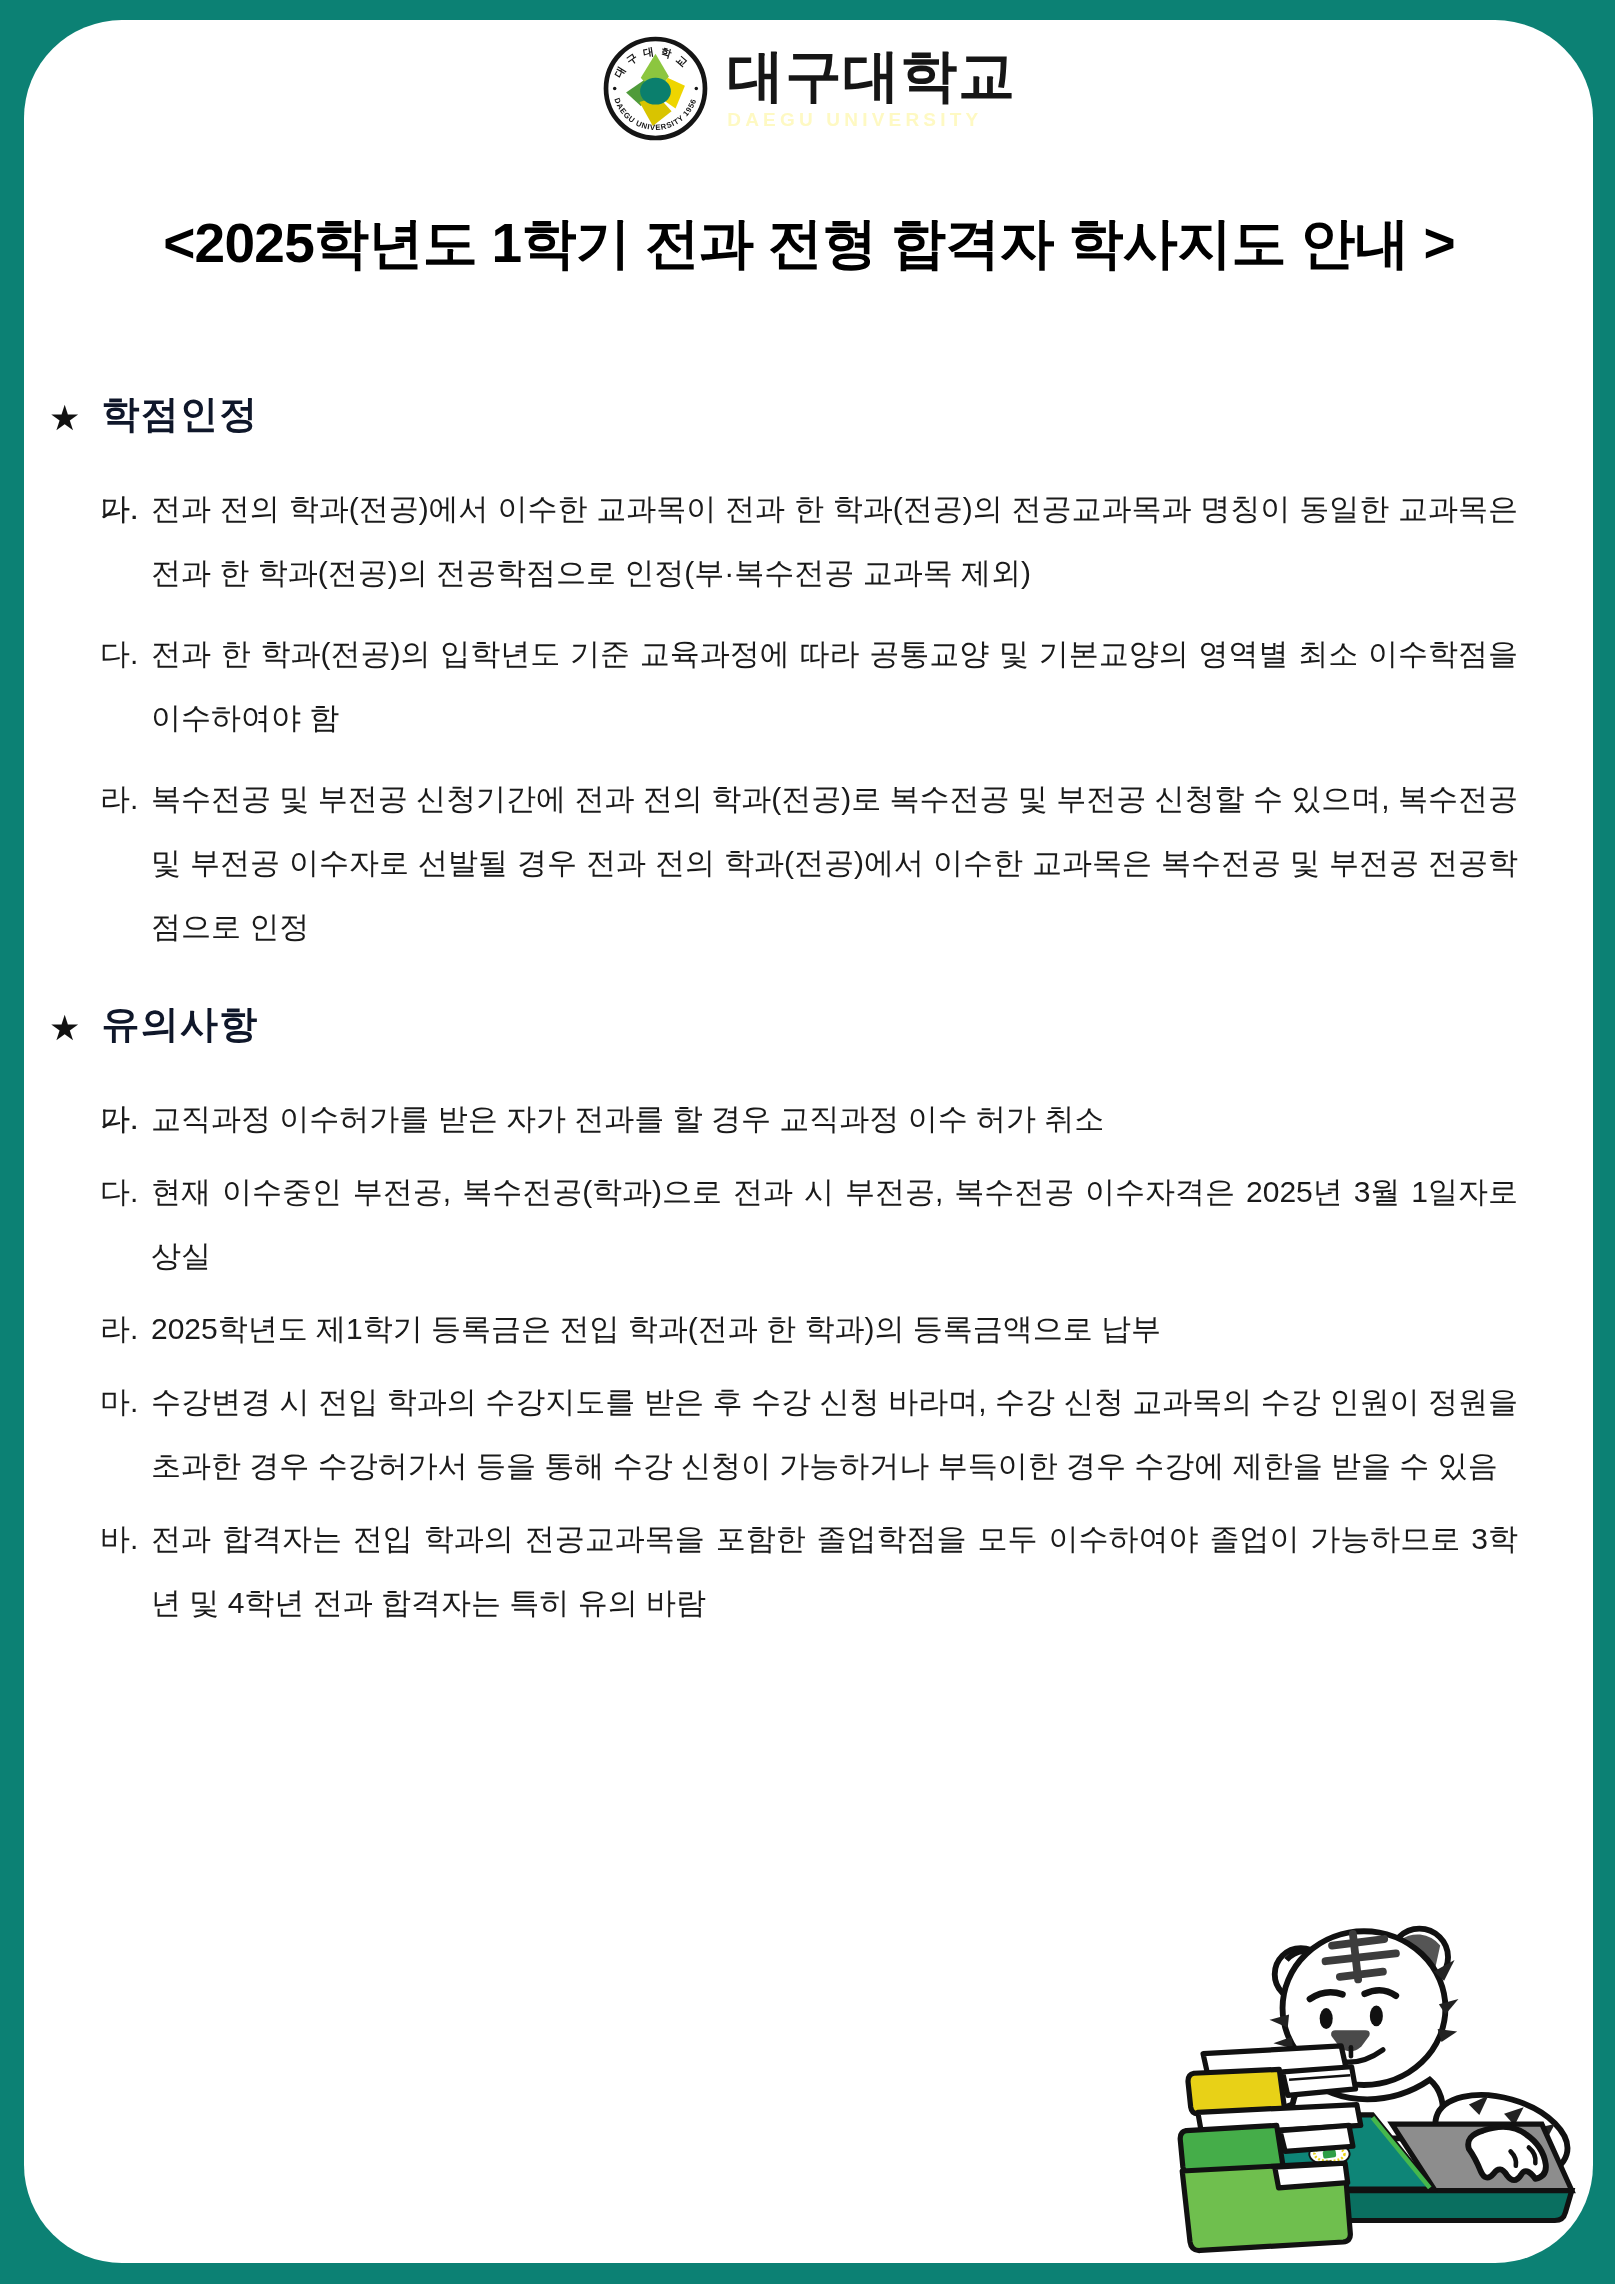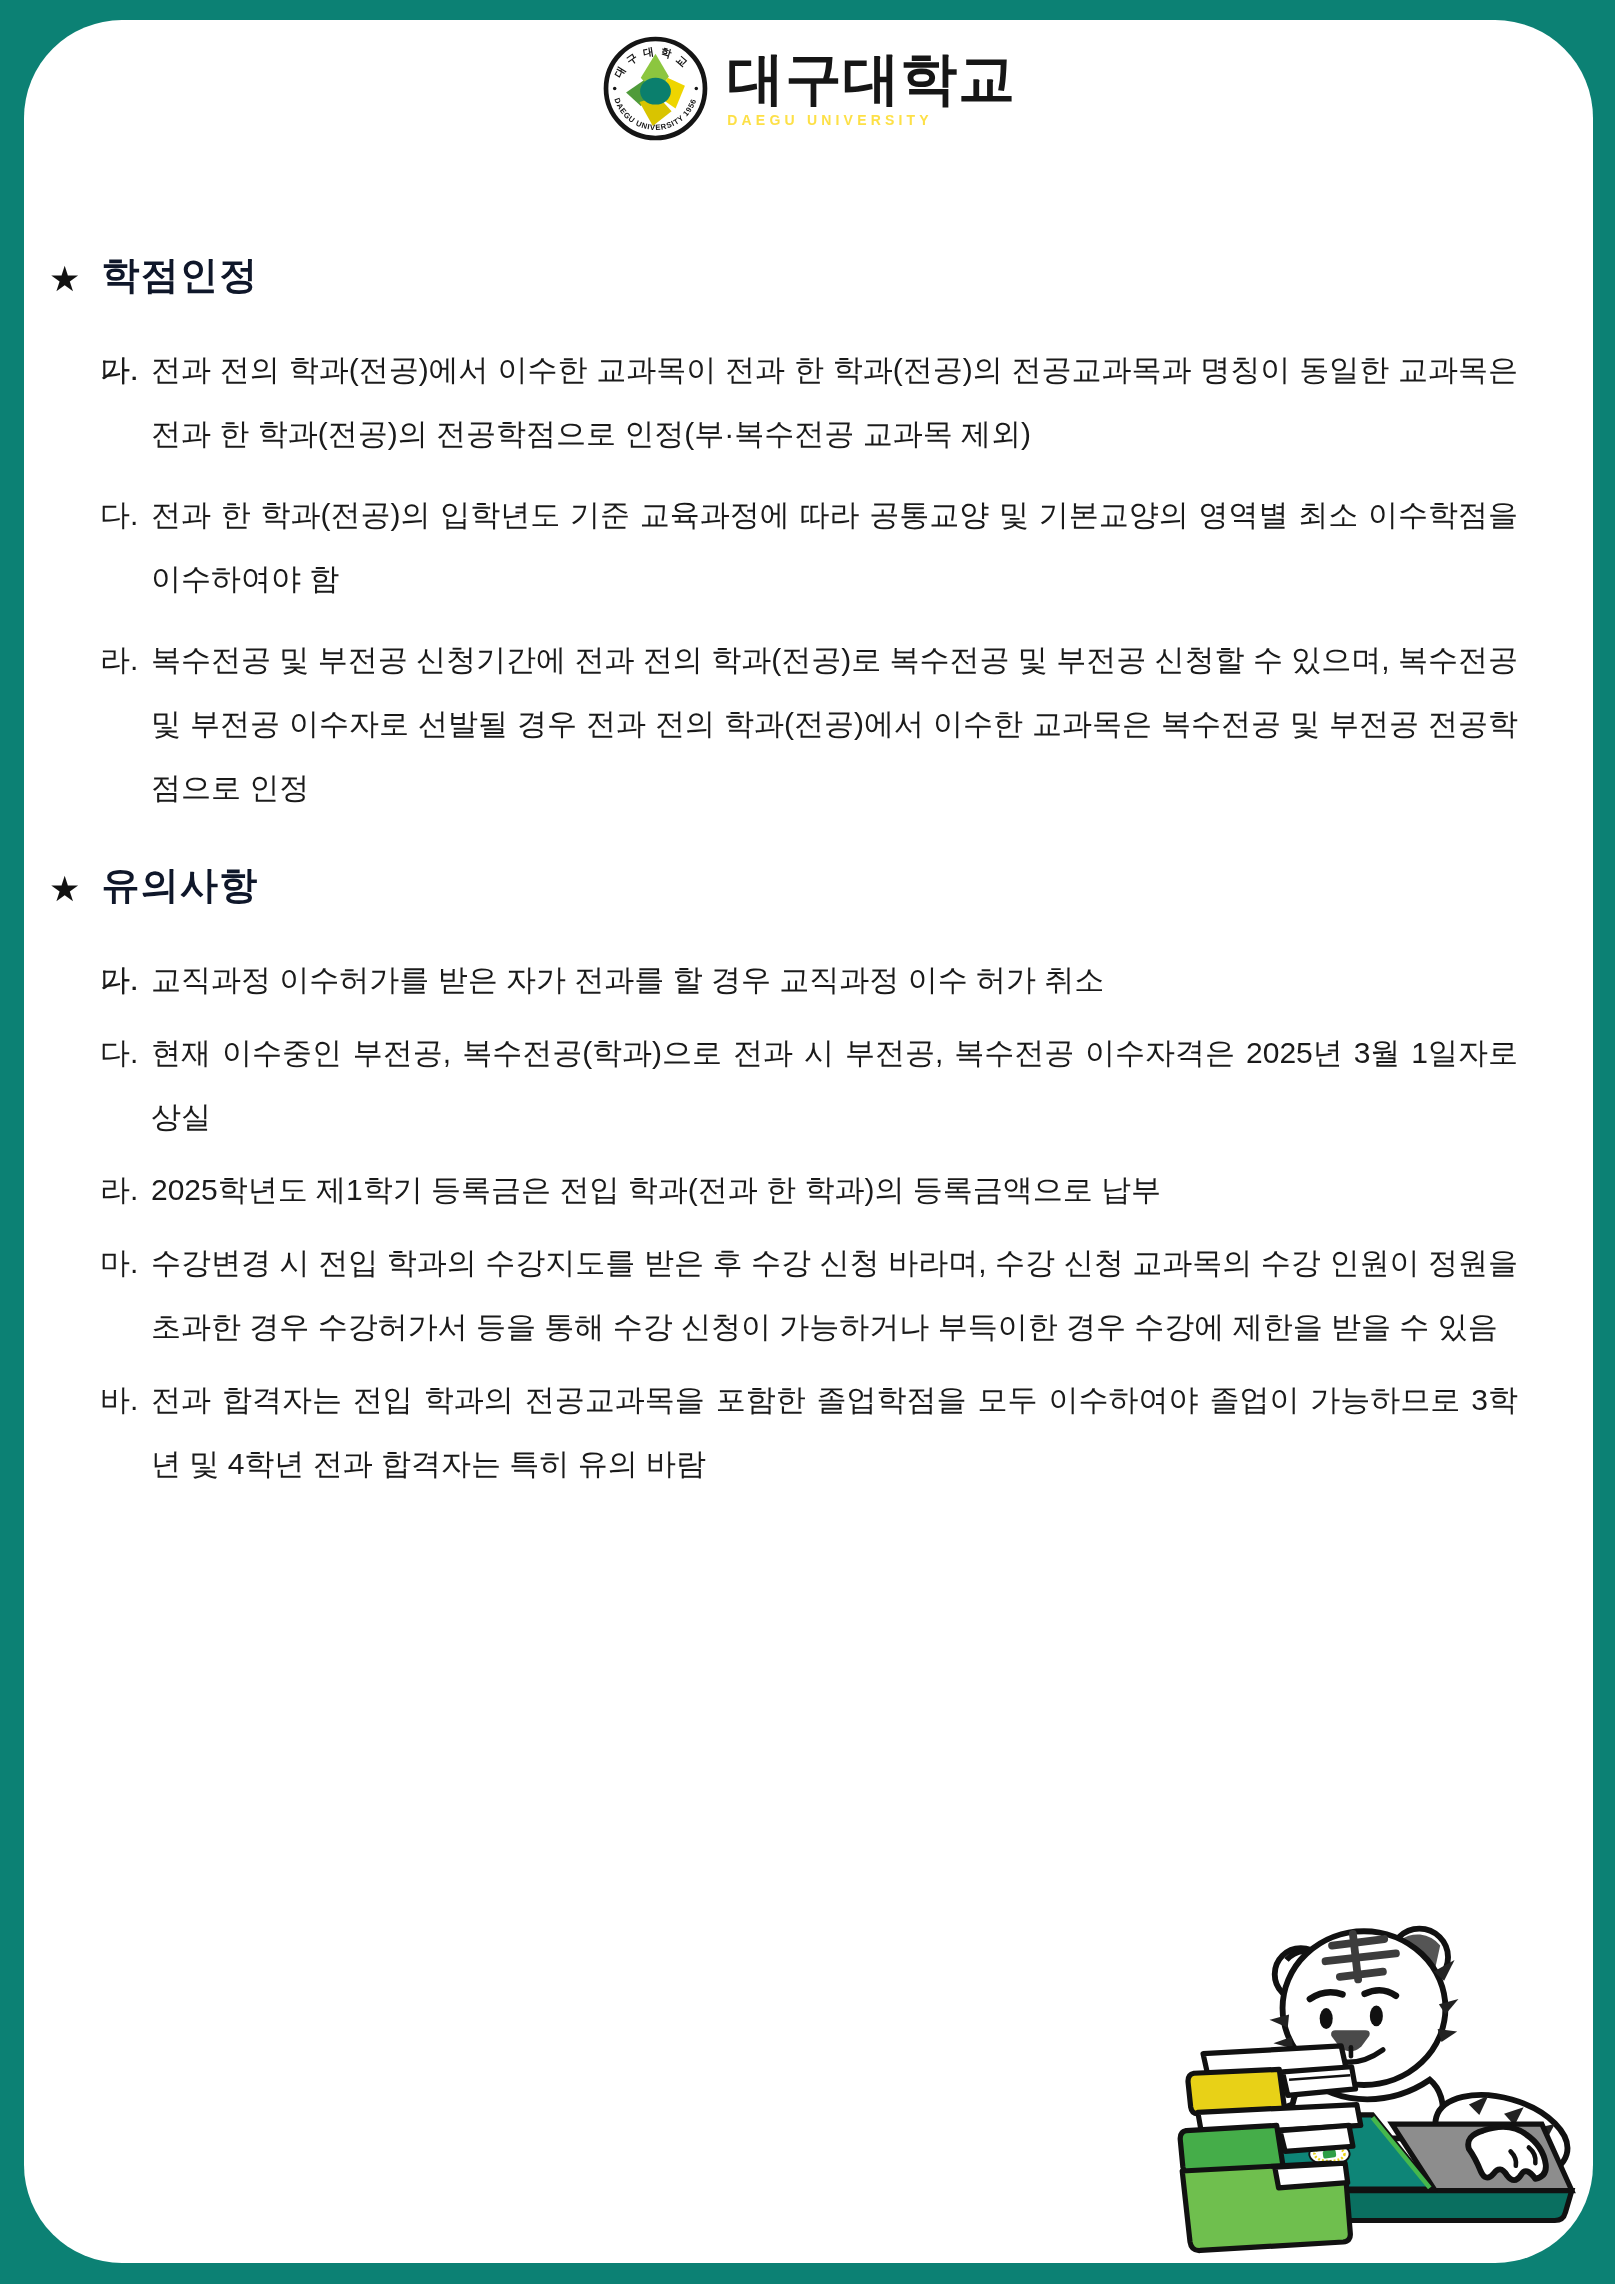--- a/index.html
+++ b/index.html
@@ -11,21 +11,21 @@
   .sheet {
     position:absolute; left:23.5px; top:19.6px; right:23.5px; bottom:21.5px;
     background:#ffffff; border-radius:98px;
   }
   .content { position:absolute; left:0; right:0; top:0; padding:0 98px 0 100px; }
 
   .logo-row { display:flex; justify-content:center; align-items:center; gap:18px; padding-top:35px; }
   .seal { width:107px; height:107px; }
   .wordmark { display:flex; flex-direction:column; justify-content:center; }
   .wordmark .ko { font-size:57px; font-weight:800; letter-spacing:0.7px; line-height:1.05; color:#161616; }
-  .wordmark .en { font-size:14px; font-weight:700; letter-spacing:4.2px; margin-top:3.9px; color:#fde047; }
+  .wordmark .en { font-size:19px; font-weight:700; letter-spacing:4.2px; margin-top:3.9px; color:#fef9c3; }
 
   .doc-title {
     text-align:center; font-size:55px; font-weight:800; letter-spacing:-0.7px;
     margin-top:65px; white-space:nowrap; color:#000;
   }
 
   .section { }
   .section-heading { display:flex; align-items:center; gap:21px; margin-left:-51px; }
   .sec1 .section-heading { margin-top:108px; }
   .sec2 .section-heading { margin-top:40px; }
@@ -72,20 +72,21 @@
         </text>
         <circle cx="19" cy="80" r="2.6" fill="#151515"></circle>
         <circle cx="141" cy="80" r="2.6" fill="#151515"></circle>
       </svg>
       <div class="wordmark">
         <div class="ko">대구대학교</div>
         <div class="en">DAEGU UNIVERSITY</div>
       </div>
     </div>
 
+    <div class="doc-title">&lt;2025학년도 1학기 전과 전형 합격자 학사지도 안내 &gt;</div>
 
     <div class="section sec1">
       <div class="section-heading">
         <span class="star">★</span>
         <span class="htext">학점인정</span>
       </div>
       <div class="items">
         <div class="item">
           <span class="ilabel">가.</span>
         </div>

